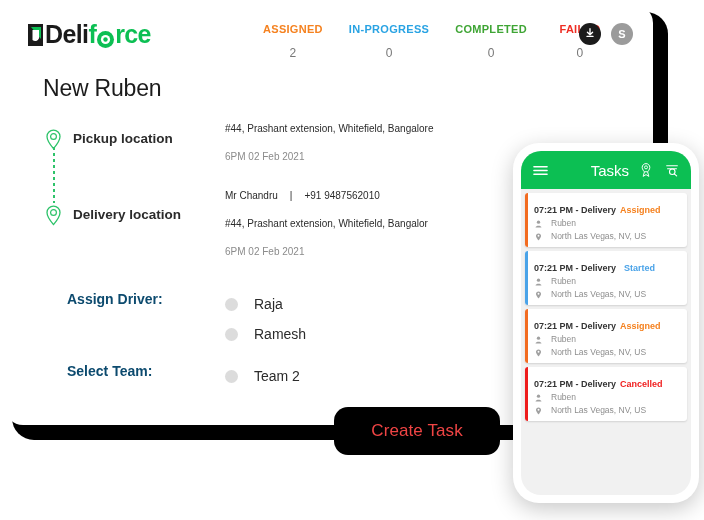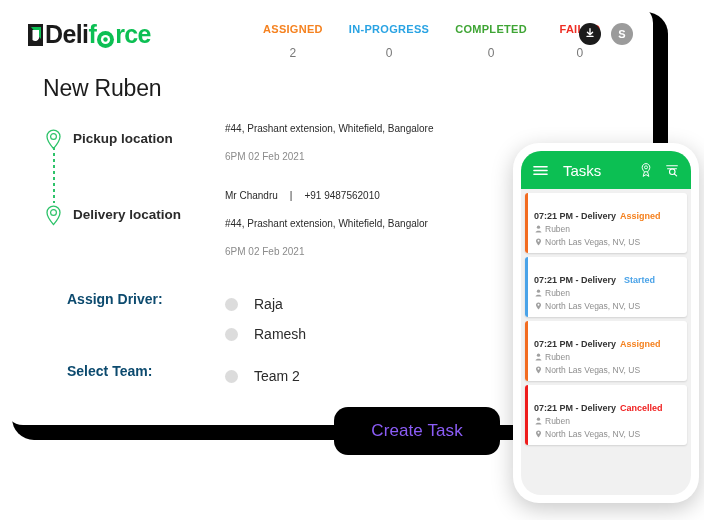--- a/index.html
+++ b/index.html
@@ -241,21 +241,21 @@
 
   
   .create-btn {
     position: absolute;
     left: 334px;
     top: 407px;
     width: 166px;
     height: 48px;
     background: #000000;
     border-radius: 14px;
-    color: #8b5cf6;
+    color: #ef4444;
     font-size: 17px;
     display: flex;
     align-items: center;
     justify-content: center;
     z-index: 5;
     border: none;
     cursor: pointer;
     letter-spacing: 0.1px;
   }
 
@@ -287,40 +287,40 @@
     display: flex;
     align-items: center;
     padding: 0 10px;
     box-sizing: border-box;
     gap: 8px;
   }
   .phone-title {
     color: #ffffff;
     font-size: 15px;
     flex: 1;
-    text-align: left;
+    text-align: right;
     padding-left: 6px;
   }
   .hdr-icon {
     width: 18px;
     height: 18px;
     flex: none;
     display: flex;
     align-items: center;
     justify-content: center;
   }
 
   .task-list {
     padding: 4px 4px 0 4px;
   }
   .tcard {
     background: #ffffff;
     border-radius: 3px;
     margin-bottom: 4px;
-    padding: 18px 6px 6px 9px;
+    padding: 12px 6px 6px 9px;
     position: relative;
     box-shadow: 0 1px 2px rgba(0,0,0,0.13);
   }
   .tcard .bar {
     position: absolute;
     left: 0;
     top: 0;
     bottom: 0;
     width: 3px;
     border-radius: 3px 0 0 3px;
@@ -330,22 +330,22 @@
     color: #333333;
     font-weight: bold;
     white-space: nowrap;
     display: flex;
     align-items: baseline;
     gap: 4px;
   }
   .tcard-status { font-weight: bold; }
   .tcard-row {
     display: flex;
-    align-items: flex-start;
-    gap: 3px;
+    align-items: flex-end;
+    gap: 9px;
     margin-top: 3px;
     font-size: 8.5px;
     color: #8e8e8e;
     white-space: nowrap;
   }
   .tcard-row .mini {
     width: 8px;
     height: 9px;
     flex: none;
     display: flex;

